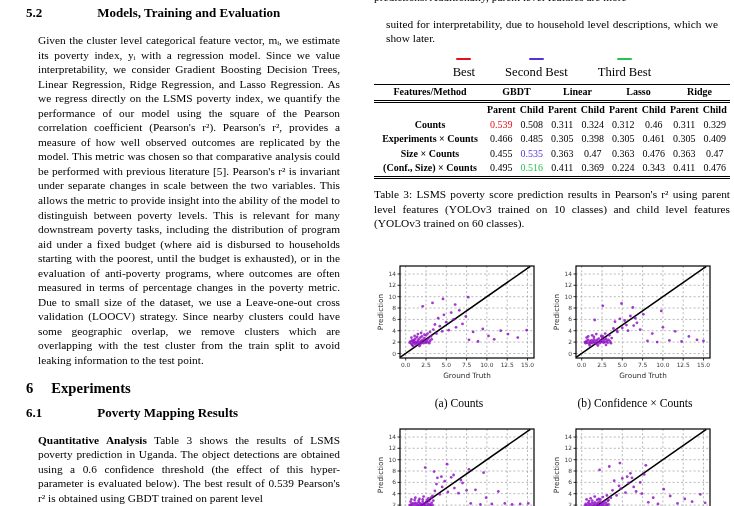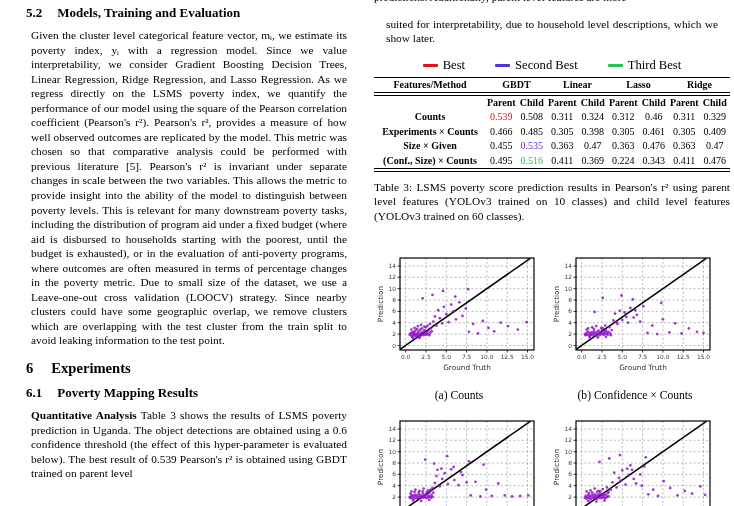--- a/index.html
+++ b/index.html
@@ -2,35 +2,35 @@
 <html lang="en"><head>
 <meta charset="utf-8">
 <style>
   html,body{margin:0;padding:0;background:#fff;}
   .page{position:relative;width:734px;height:506px;background:#ffffff;overflow:hidden;
         font-family:"Liberation Serif","DejaVu Serif",serif;color:#000;}
   
   .col-left{position:absolute;left:26px;top:5px;width:326px;}
   .col-right{position:absolute;left:374px;top:0;width:356px;}
   
-  .sec-head{margin:0 0 7px 0;font-size:13px;font-weight:bold;display:flex;}
+  .sec-head{margin:0 0 7px 0;font-size:13px;font-weight:bold;display:flex;gap:40px;}
   .sec-head .num{margin-right:15px;}
   .sec-head-lg{margin:12px 0 8px 0;font-size:14.6px;font-weight:bold;display:flex;}
   .sec-head-lg .num{margin-right:18px;}
-  .body-par{margin:5px;font-size:11.35px;line-height:14.55px;text-align:justify;
+  .body-par{margin:12px;font-size:11.35px;line-height:14.55px;text-align:justify;
             hyphens:auto;-webkit-hyphens:auto;}
   .lead{font-weight:bold;}
   
   .clipped-line{height:5px;overflow:hidden;position:relative;font-size:11.35px;line-height:14.55px;}
   .clipped-line span{position:absolute;top:-10px;left:0;width:100%;display:block;text-align:justify;}
   .intro-par{margin:12px;font-size:11.35px;line-height:14.4px;text-align:justify;}
   
   .legend{display:flex;justify-content:center;align-items:center;gap:30px;
           margin-top:8px;padding-bottom:4px;font-size:12.6px;}
-  .legend-item{display:flex;align-items:center;gap:5px;}
+  .legend-item{display:flex;align-items:center;gap:5px;flex-direction:column;}
   .legend-swatch{width:15px;height:2.6px;border-radius:1px;}
   
   table.results{width:100%;border-collapse:collapse;border-top:1.7px solid #000;
                 font-size:10px;table-layout:fixed;}
   table.results td,table.results th{padding:1px 0;text-align:center;font-weight:normal;line-height:1.25;}
   table.results th{font-weight:bold;}
   table.results .lblcol{width:112px;font-weight:bold;}
   tr.rule td{padding:0;height:1.5px;line-height:0;border-top:1px solid #000;border-bottom:1px solid #000;}
   
   .tbl-caption{margin:8px 0 0 0;font-size:11.35px;line-height:14.4px;text-align:justify;}
@@ -130,21 +130,21 @@
             <td>0.466</td>
             <td>0.485</td>
             <td>0.305</td>
             <td>0.398</td>
             <td>0.305</td>
             <td>0.461</td>
             <td>0.305</td>
             <td>0.409</td>
           </tr>
           <tr>
-            <td class="lblcol">Size × Given</td>
+            <td class="lblcol">Size × Counts</td>
             <td>0.455</td>
             <td style="color:#5432d8">0.535</td>
             <td>0.363</td>
             <td>0.47</td>
             <td>0.363</td>
             <td>0.476</td>
             <td>0.363</td>
             <td>0.47</td>
           </tr>
           <tr>

